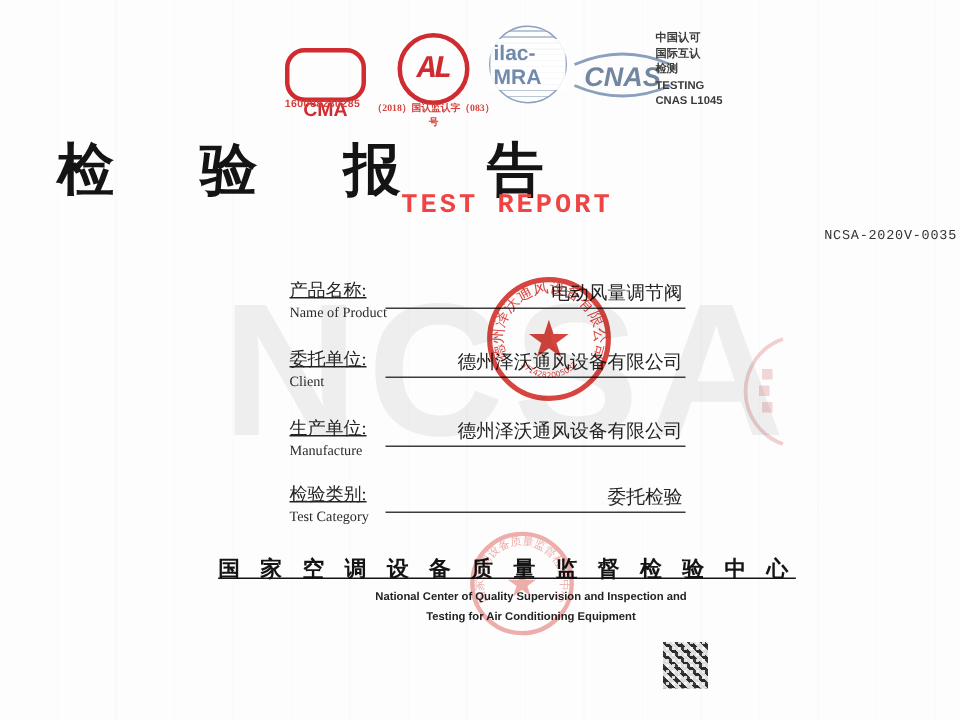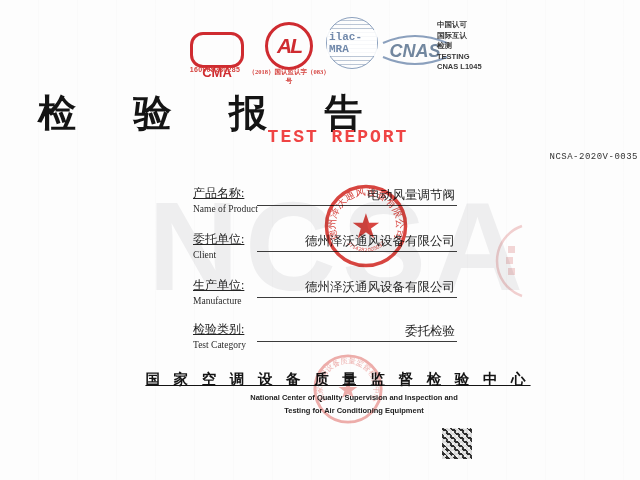--- a/index.html
+++ b/index.html
@@ -20,27 +20,27 @@
     color:rgba(110,110,116,0.10);user-select:none;
   }
   
   .cma{left:190px;top:32px;width:48px;height:30px;border:3px solid #cf2b30;border-radius:13px;
        display:flex;align-items:center;justify-content:center;}
   .cma span{font-family:"Liberation Sans",sans-serif;font-weight:800;font-size:13px;color:#cf2b30;letter-spacing:0px;margin-top:44px;}
   .cma-num{left:184px;top:66px;width:62px;text-align:center;font-family:"Liberation Sans",sans-serif;
        font-size:7px;font-weight:700;color:#d5413d;letter-spacing:0.3px;}
   .cal{left:265px;top:22px;width:42px;height:42px;border:3px solid #cf2b30;border-radius:50%;
        display:flex;align-items:center;justify-content:center;}
-  .cal span{font-family:Liberation Sans, sans-serif;font-style:italic;font-weight:700;font-size:21px;color:#cf2b30;letter-spacing:-2px;}
+  .cal span{font-family:Liberation Mono, monospace;font-style:italic;font-weight:700;font-size:21px;color:#cf2b30;letter-spacing:-2px;}
   .cal-cap{left:246px;top:68px;width:86px;text-align:center;font-size:6.5px;color:#d5413d;font-weight:700;}
   .ilac{left:326px;top:17px;width:50px;height:50px;border-radius:50%;border:1.5px solid #8ba0bd;
         background:repeating-linear-gradient(0deg,rgba(255,255,255,0) 0 3px,rgba(134,153,181,0.55) 3px 4px);
         display:flex;align-items:center;justify-content:center;}
-  .ilac b{background:rgba(255,255,255,0.88);padding:1px 2px;font-family:Liberation Mono, monospace;
-        font-size:11px;color:#7189ab;letter-spacing:0;}
+  .ilac b{background:rgba(255,255,255,0.88);padding:1px 2px;font-family:Liberation Sans, sans-serif;
+        font-size:14px;color:#7189ab;letter-spacing:0;}
   .cnas{left:377px;top:34px;width:76px;height:32px;}
   .accr{left:437px;top:20px;width:70px;font-family:"Liberation Sans",sans-serif;
         font-size:7.5px;font-weight:700;color:#3a3a3a;line-height:10.5px;}
   
   .title-cn{left:38px;top:88px;width:600px;z-index:2;
         font-size:38px;font-weight:700;color:#141414;letter-spacing:24px;white-space:nowrap;}
   .title-en{left:38px;top:127px;width:600px;text-align:center;z-index:2;
         font-family:"Liberation Mono","DejaVu Sans Mono",monospace;
         font-size:18px;font-weight:600;color:#ef4444;letter-spacing:2px;}
   .report-no{left:38px;top:152px;width:600px;text-align:right;z-index:2;

